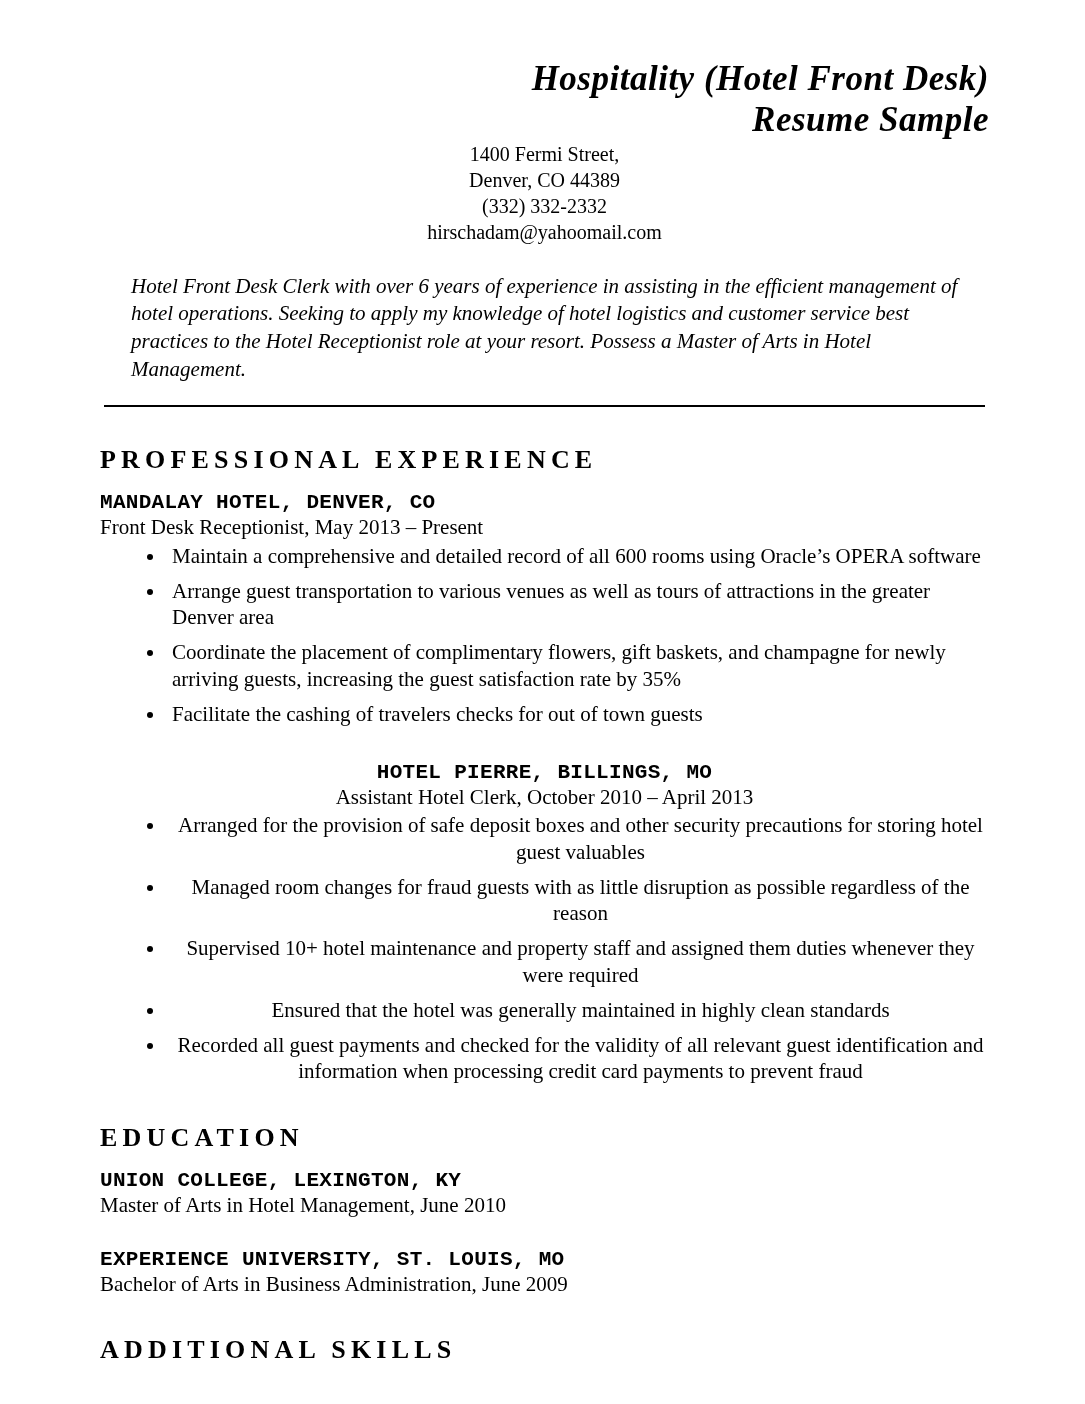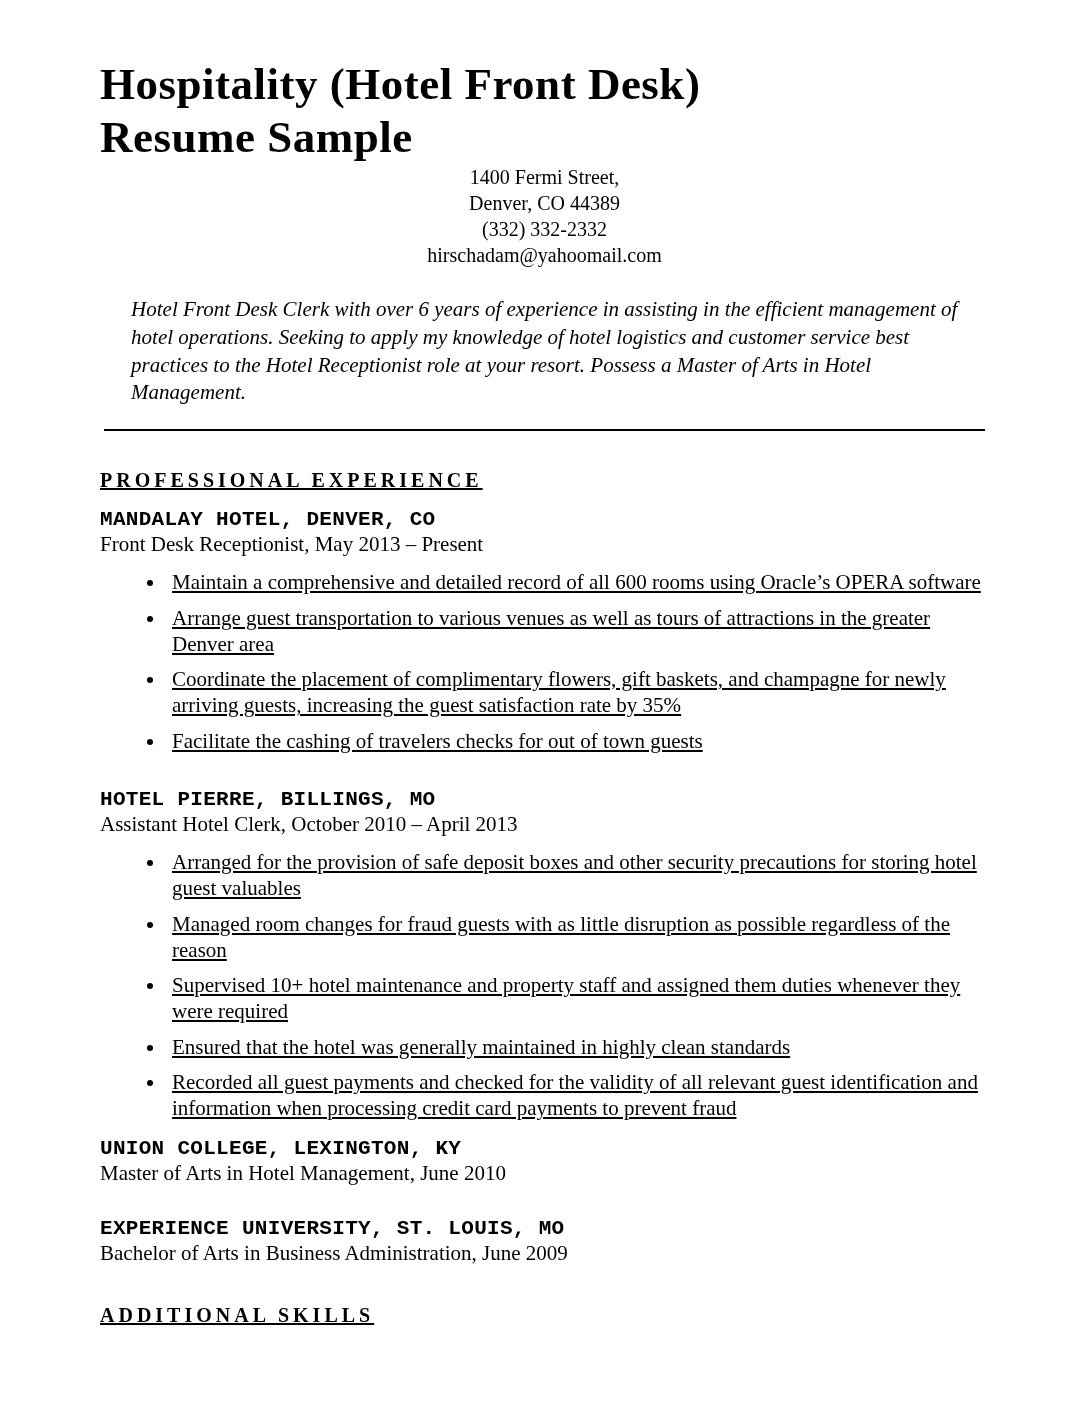--- a/index.html
+++ b/index.html
@@ -10,25 +10,26 @@
   }
   .page {
     width: 1085px;
     min-height: 1404px;
     margin: 0 auto;
     background: #ffffff;
     padding: 58px 96px 60px 100px;
   }
   
   .resume-title {
-    text-align: left;
-    font-size: 45px;
+    text-align: right;
+    font-size: 35px;
     font-weight: bold;
     line-height: 1.18;
     letter-spacing: 0.5px;
+    font-style: italic;
   }
   .contact-block {
     text-align: center;
     font-size: 20px;
     line-height: 1.3;
   }
   .contact-block div { margin: 0; }
   
   .summary {
     margin: 28px auto 0 auto;
@@ -37,49 +38,47 @@
     font-size: 21px;
     line-height: 1.32;
   }
   .divider {
     border: none;
     border-top: 2px solid #000000;
     margin: 22px 4px 0 4px;
   }
   
   .section-heading {
-    font-size: 20px;
+    font-size: 26px;
     font-weight: bold;
     letter-spacing: 0.2em;
     margin-top: 38px;
-    text-decoration: underline;
   }
   .job { margin-top: 16px; }
   .job-company, .school-name {
     font-size: 21px;
     font-weight: bold;
     letter-spacing: 0.3px;
     font-family: Liberation Mono, monospace;
   }
   .job-role, .school-degree {
     font-size: 21px;
     line-height: 1.25;
   }
   ul.bullets {
-    margin-top: 12px;
+    margin-top: 2px;
     padding-left: 66px;
-    text-decoration: underline;
   }
   ul.bullets li {
     font-size: 21px;
     line-height: 1.25;
     margin-bottom: 9px;
     padding-left: 6px;
   }
-  .job + .job { margin-top: 34px; }
+  .job + .job { margin-top: 34px; text-align: center; }
   .school { margin-top: 16px; }
   .school + .school { margin-top: 30px; }
 </style>
 </head>
 <body>
 
 <div class="page">
 
   <h1 class="resume-title">
     <span>Hospitality (Hotel Front Desk)</span><br>
@@ -118,20 +117,21 @@
         <li>Arranged for the provision of safe deposit boxes and other security precautions for storing hotel guest valuables</li>
         <li>Managed room changes for fraud guests with as little disruption as possible regardless of the reason</li>
         <li>Supervised 10+ hotel maintenance and property staff and assigned them duties whenever they were required</li>
         <li>Ensured that the hotel was generally maintained in highly clean standards</li>
         <li>Recorded all guest payments and checked for the validity of all relevant guest identification and information when processing credit card payments to prevent fraud</li>
       </ul>
     </div>
   </div>
 
   <div class="section">
+    <div class="section-heading">EDUCATION</div>
 
     <div class="school">
       <div class="school-name">UNION COLLEGE, LEXINGTON, KY</div>
       <div class="school-degree">Master of Arts in Hotel Management, June 2010</div>
     </div>
 
     <div class="school">
       <div class="school-name">EXPERIENCE UNIVERSITY, ST. LOUIS, MO</div>
       <div class="school-degree">Bachelor of Arts in Business Administration, June 2009</div>
     </div>

